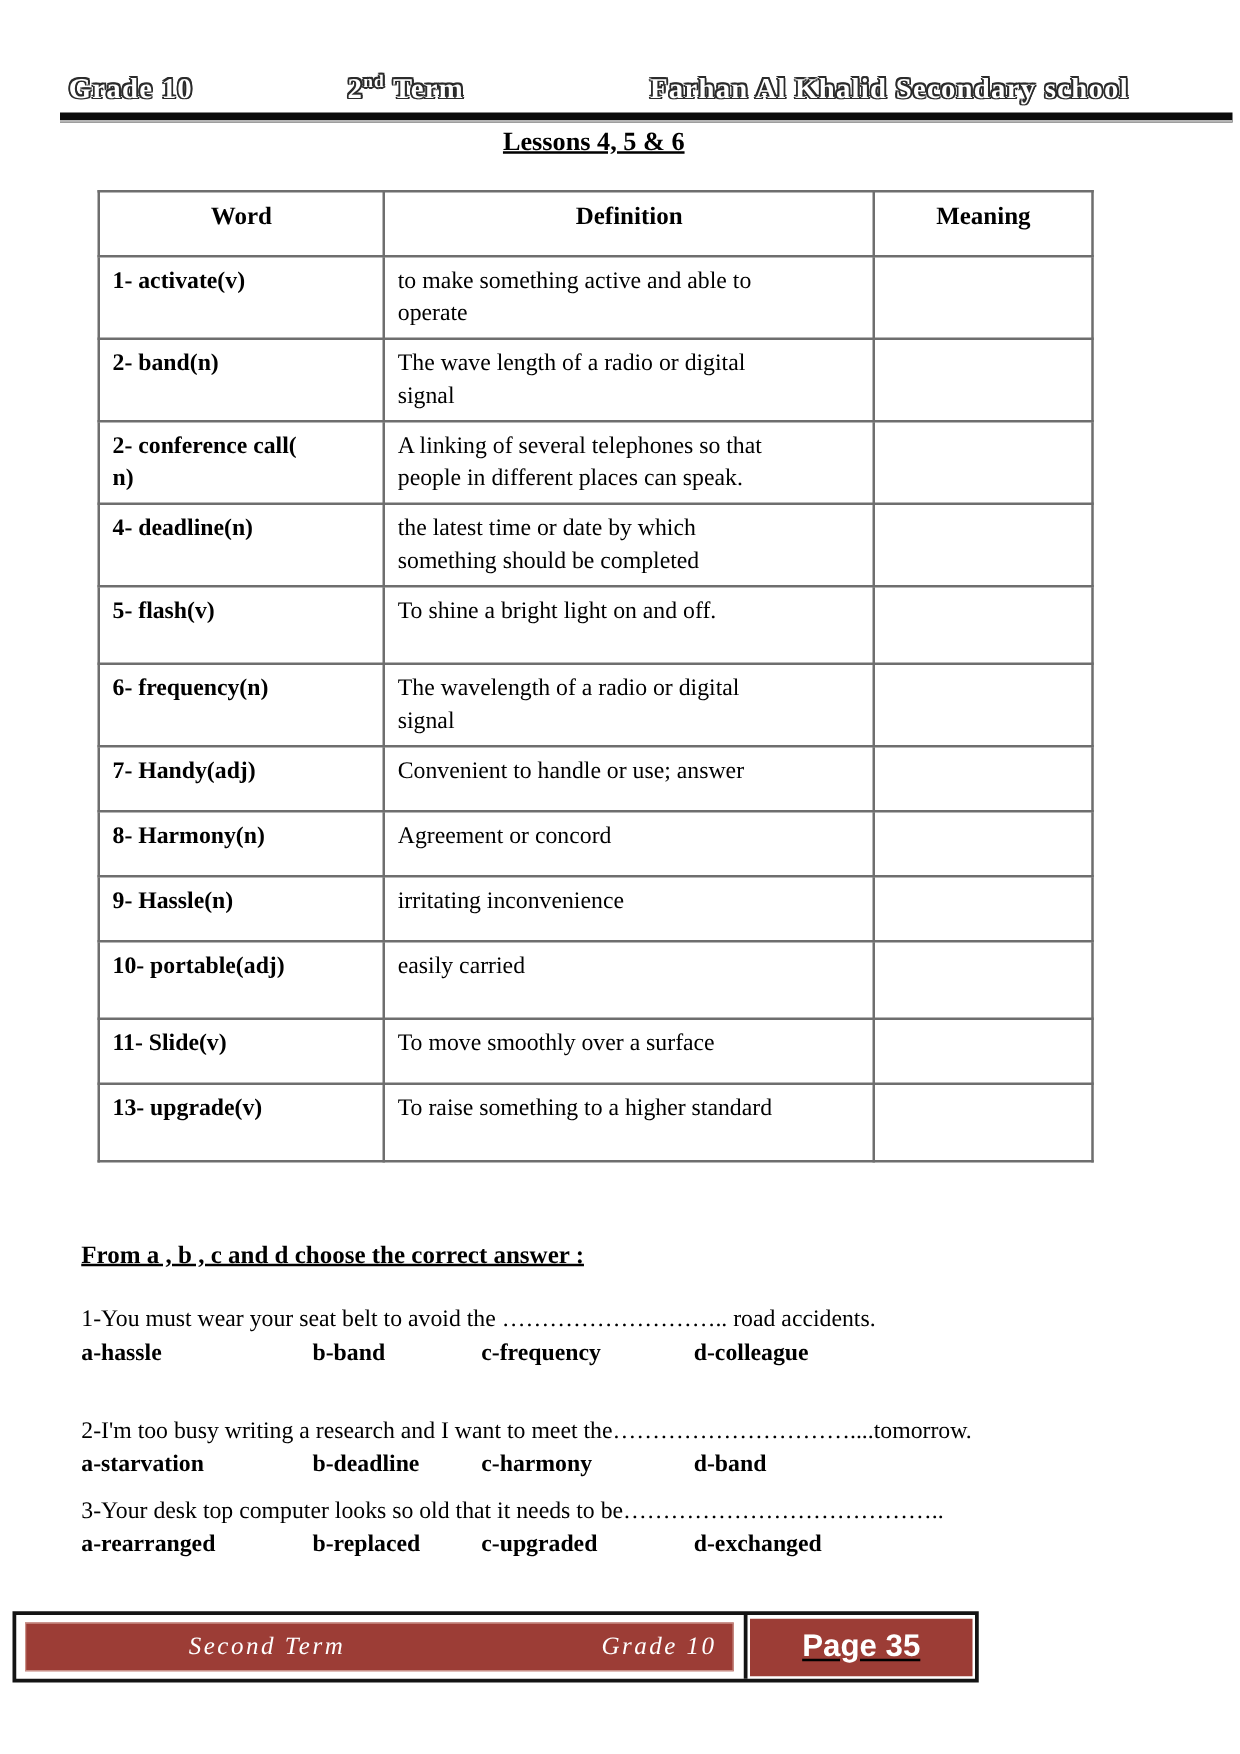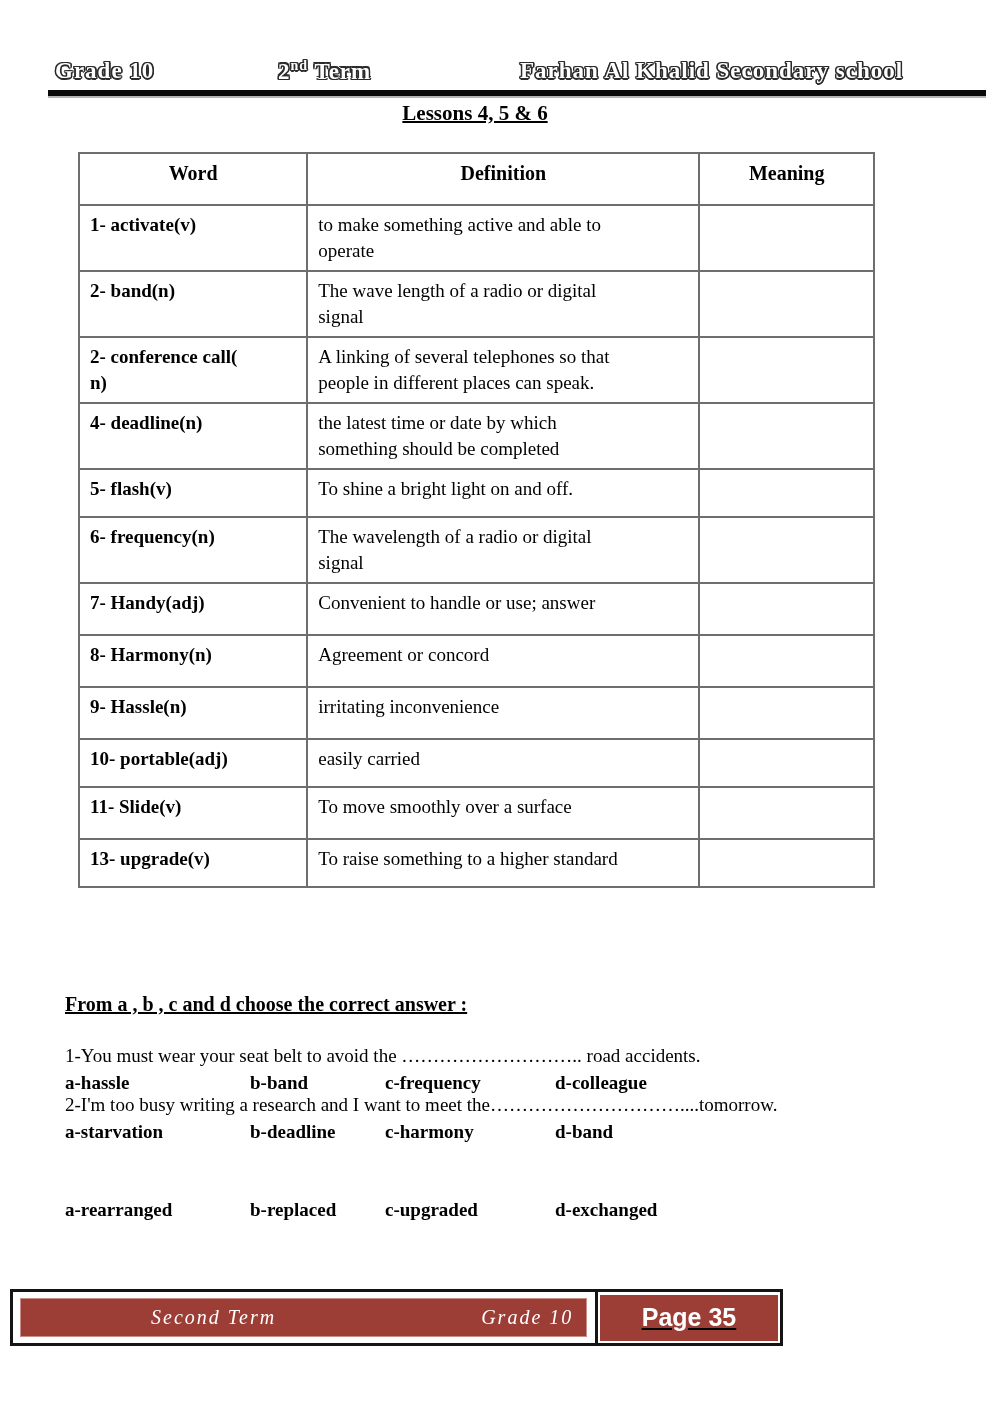--- a/index.html
+++ b/index.html
@@ -59,30 +59,30 @@
     vertical-align: top; padding: 6px 6px 18px 6px; height: 24px;
   }
   table.vocab td {
     vertical-align: top; text-align: left;
     padding: 6px 10px; white-space: pre-line; box-sizing: border-box;
   }
   td.c-word { font-weight: bold; }
   .w1 { width: 224px; } .w2 { width: 404px; } .w3 { width: 169px; }
   tr.h68 td { height: 66px; }
   tr.h54 td { height: 52px; }
-  tr.h52 td { height: 48px; }
+  tr.h52 td { height: 62px; }
 
   
   .instruction {
     position: absolute; left: 65px; top: 993px;
     font-size: 20px; font-weight: bold;
     text-decoration: underline; text-decoration-thickness: 2px;
   }
   .question { position: absolute; left: 65px; font-size: 19px; line-height: 26px; }
-  .q1 { top: 1043px; } .q2 { top: 1092px; } .q3 { top: 1196px; }
+  .q1 { top: 1043px; } .q2 { top: 1132px; } .q3 { top: 1196px; }
   .opts { margin-top: 1px; font-weight: bold; }
   .opt { display: inline-block; }
   .o1 { width: 185px; } .o2 { width: 135px; } .o3 { width: 170px; }
 
   
   .footer {
     position: absolute; left: 10px; top: 1289px;
     width: 773px; height: 57px; box-sizing: border-box;
     border: 3px solid #141414; background: #fff;
     display: flex; align-items: center;
@@ -208,20 +208,21 @@
   </div>
 
   <div class="question q2">
     <div class="qtext">2-I'm too busy writing a research and I want to meet the…………………………....tomorrow.</div>
     <div class="opts">
       <span class="opt o1">a-starvation</span><span class="opt o2">b-deadline</span><span class="opt o3">c-harmony</span><span class="opt o4">d-band</span>
     </div>
   </div>
 
   <div class="question q3">
+    <div class="qtext">3-Your desk top computer looks so old that it needs to be………………………………….. </div>
     <div class="opts">
       <span class="opt o1">a-rearranged</span><span class="opt o2">b-replaced</span><span class="opt o3">c-upgraded</span><span class="opt o4">d-exchanged</span>
     </div>
   </div>
 
   <div class="footer">
     <div class="footer-bar">
       <span class="t1">Second Term</span>
       <span class="t2">Grade 10</span>
     </div>

